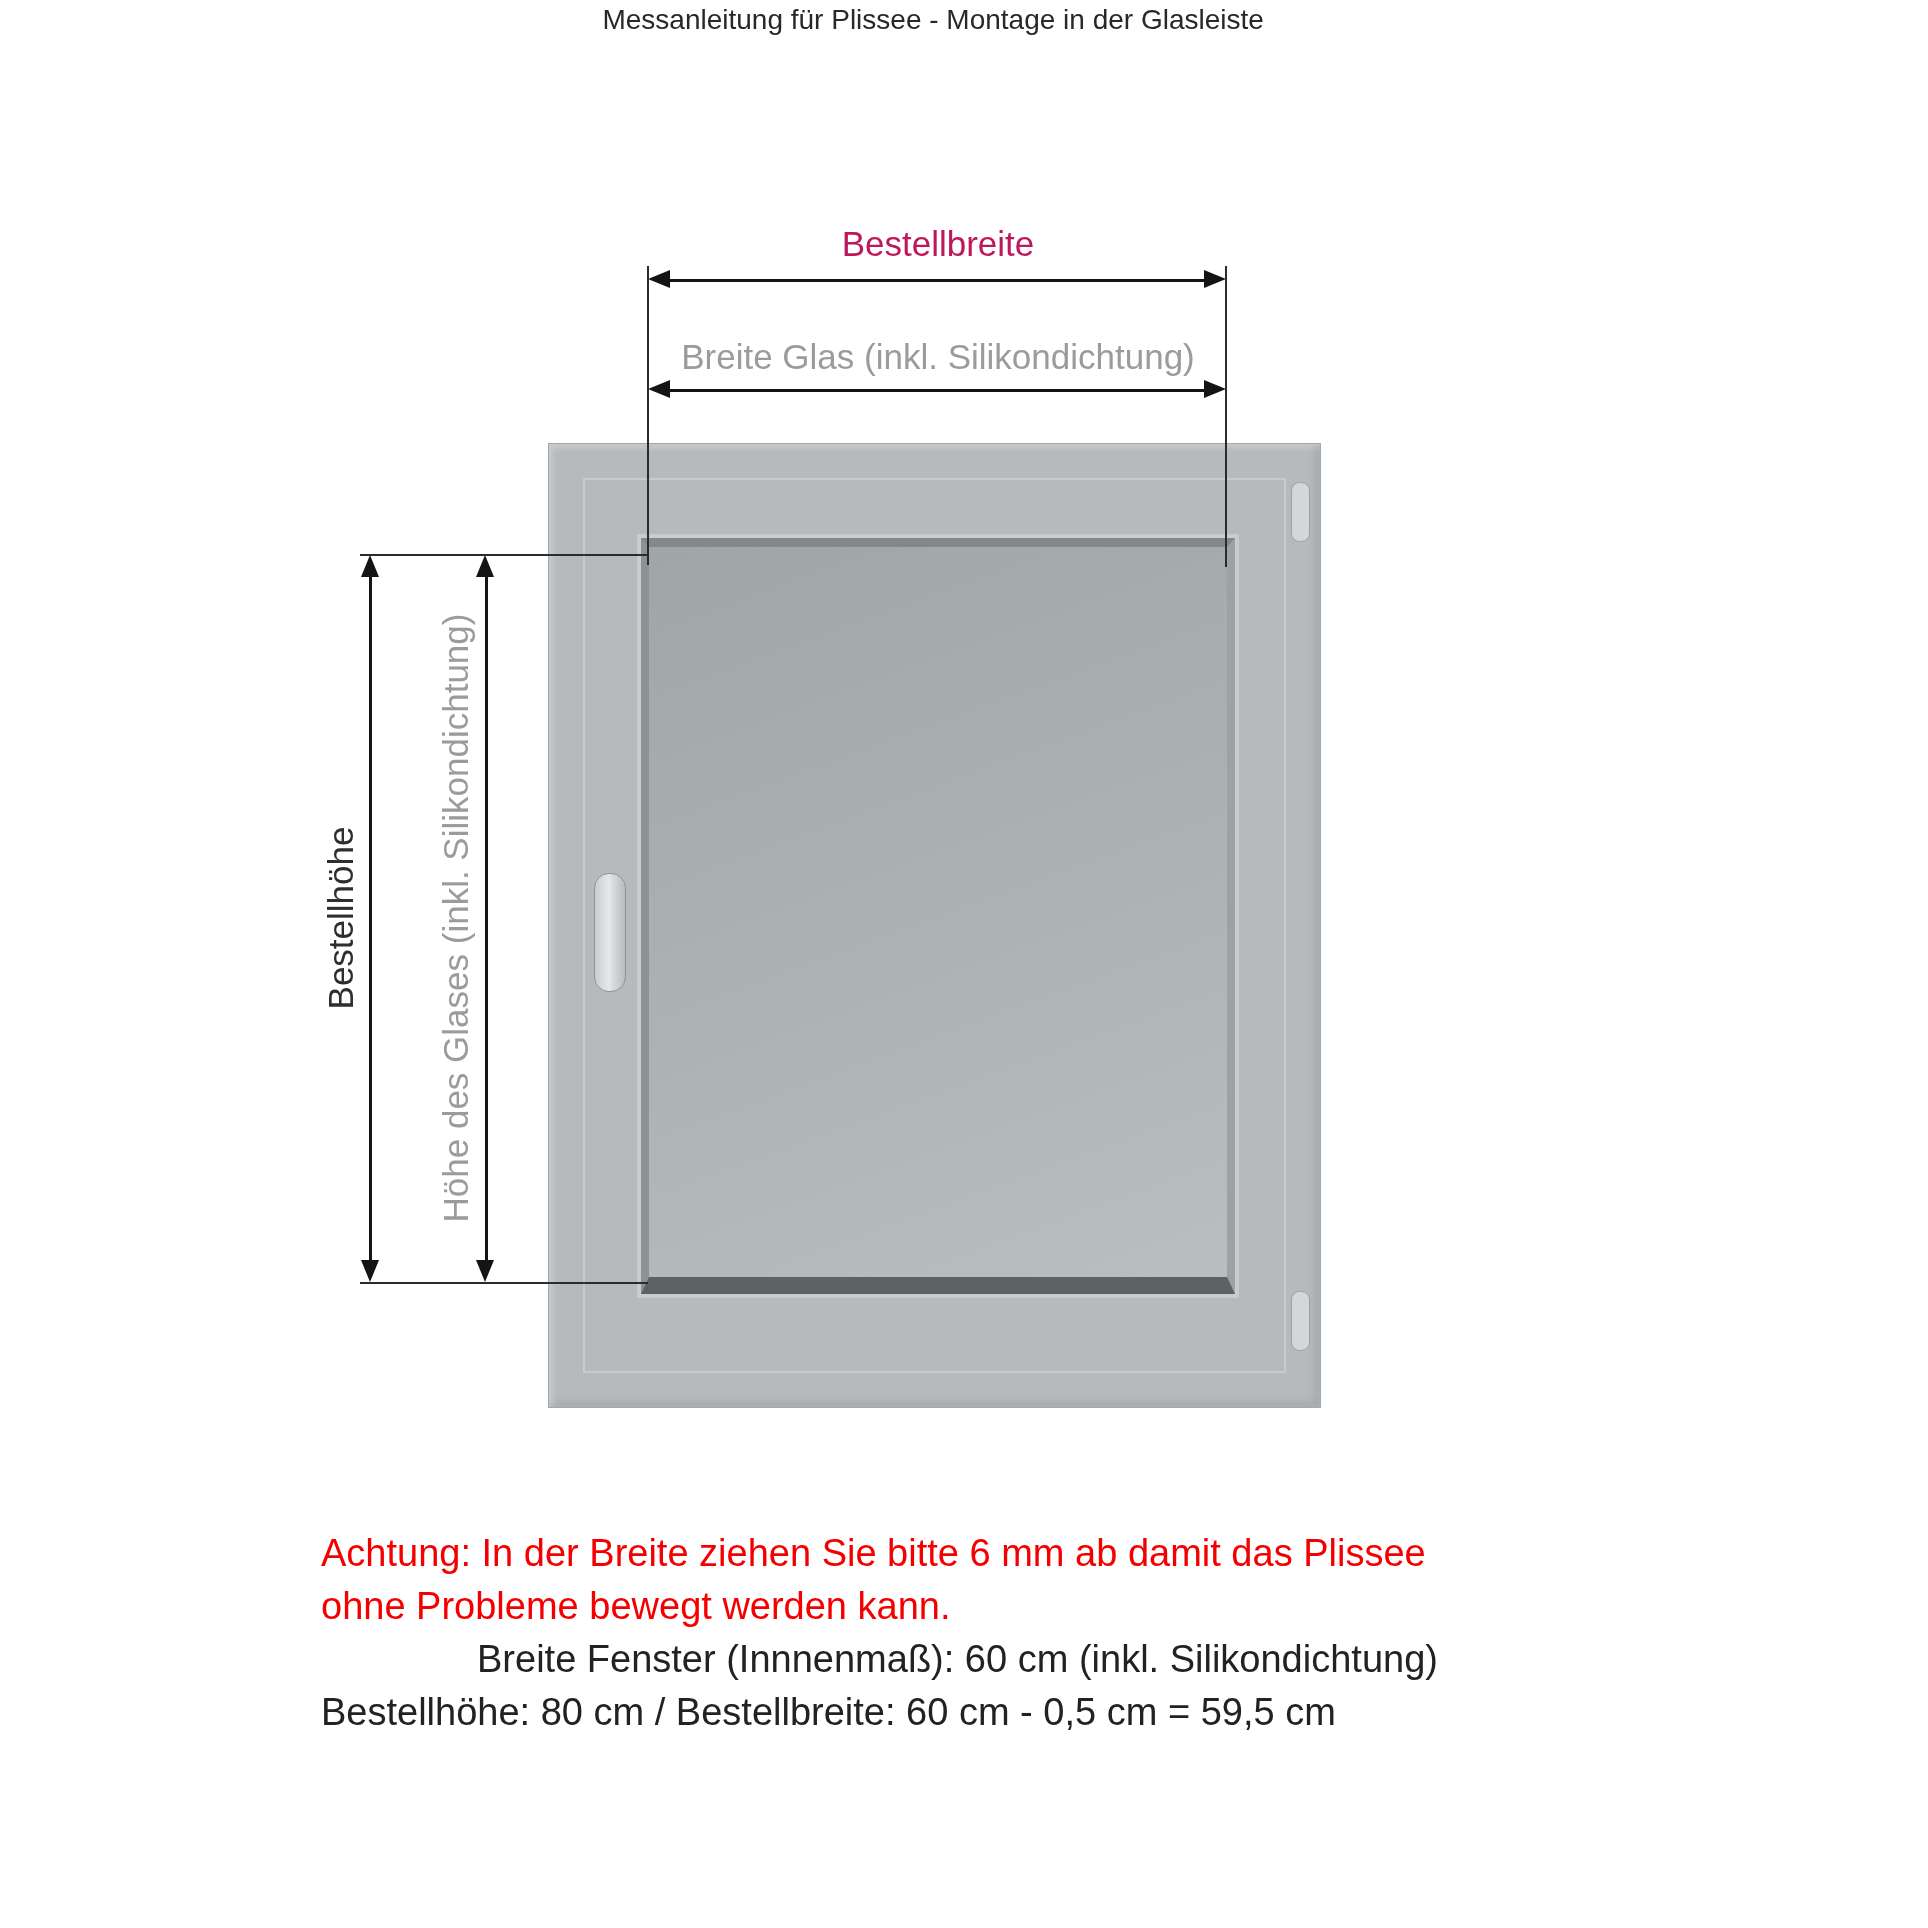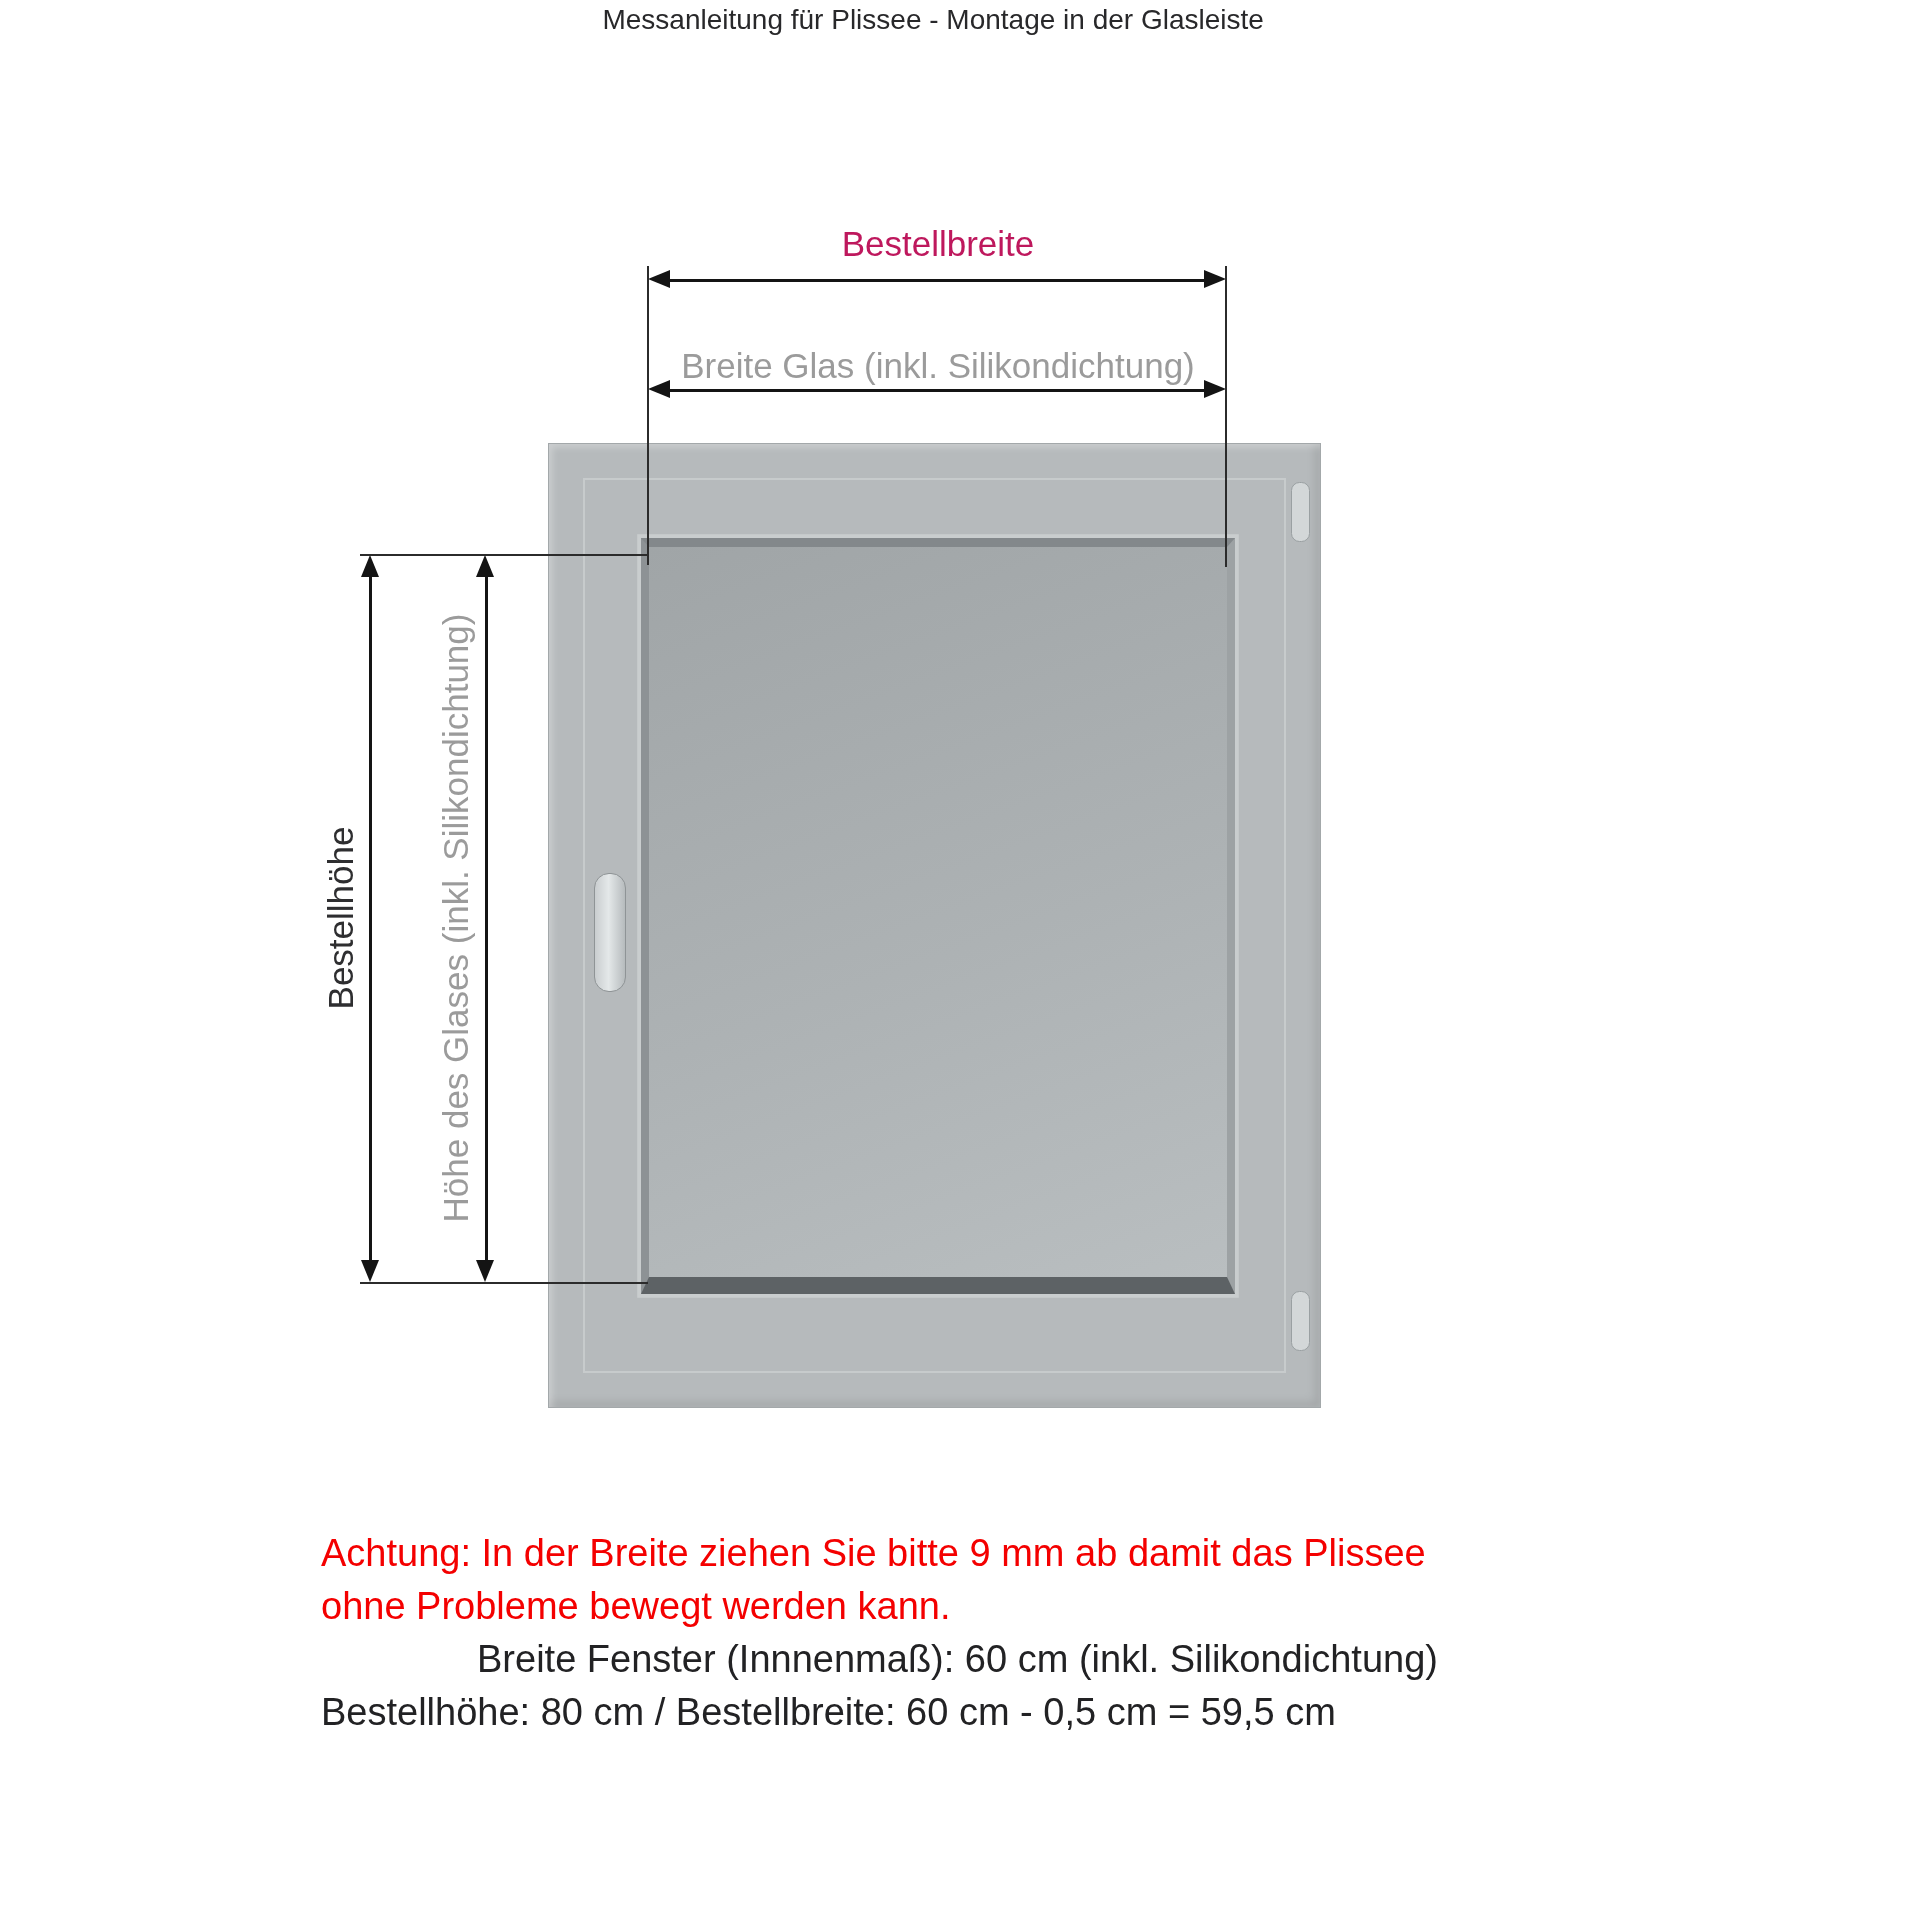--- a/index.html
+++ b/index.html
@@ -95,21 +95,21 @@
     <div id="window-handle"></div>
     <div id="window-hinge-top" class="hinge"></div>
     <div id="window-hinge-bottom" class="hinge"></div>
   </div>
 
   <div class="dim-label" style="left:938px;top:224px;">Bestellbreite</div>
   <div class="dim-line-h" style="left:659px;top:279px;width:556px;"></div>
   <div class="arr left" style="left:648px;top:270px;"></div>
   <div class="arr right" style="left:1204px;top:270px;"></div>
 
-  <div class="dim-label gray" style="left:938px;top:346px;">Breite Glas (inkl. Silikondichtung)</div>
+  <div class="dim-label gray" style="left:938px;top:337px;">Breite Glas (inkl. Silikondichtung)</div>
   <div class="dim-line-h" style="left:659px;top:389px;width:556px;"></div>
   <div class="arr left" style="left:648px;top:380px;"></div>
   <div class="arr right" style="left:1204px;top:380px;"></div>
 
   <div class="ext" style="left:647px;top:266px;width:1.9px;height:299px;"></div>
   <div class="ext" style="left:1225px;top:266px;width:1.9px;height:301px;"></div>
 
   <div class="v-label" style="left:341px;top:918px;">Bestellhöhe</div>
   <div class="dim-line-v" style="left:369px;top:565px;height:707px;"></div>
   <div class="arr up" style="left:361px;top:555px;"></div>
@@ -119,18 +119,18 @@
   <div class="dim-line-v" style="left:485px;top:565px;height:707px;"></div>
   <div class="arr up" style="left:476px;top:555px;"></div>
   <div class="arr down" style="left:476px;top:1260px;"></div>
 
   <div class="ext" style="left:360px;top:554px;width:288px;height:1.9px;"></div>
   <div class="ext" style="left:360px;top:1282px;width:288px;height:1.9px;"></div>
 
 </div>
 
 <div id="instructions">
-  <div class="warning">Achtung: In der Breite ziehen Sie bitte 9 mm ab damit das Plissee</div>
+  <div class="warning">Achtung: In der Breite ziehen Sie bitte 6 mm ab damit das Plissee</div>
   <div class="warning">ohne Probleme bewegt werden kann.</div>
   <div class="indent">Breite Fenster (Innnenmaß): 60 cm  (inkl. Silikondichtung)</div>
   <div>Bestellhöhe: 80 cm / Bestellbreite: 60 cm  - 0,5 cm = 59,5 cm</div>
 </div>
 
 
 </body></html>

